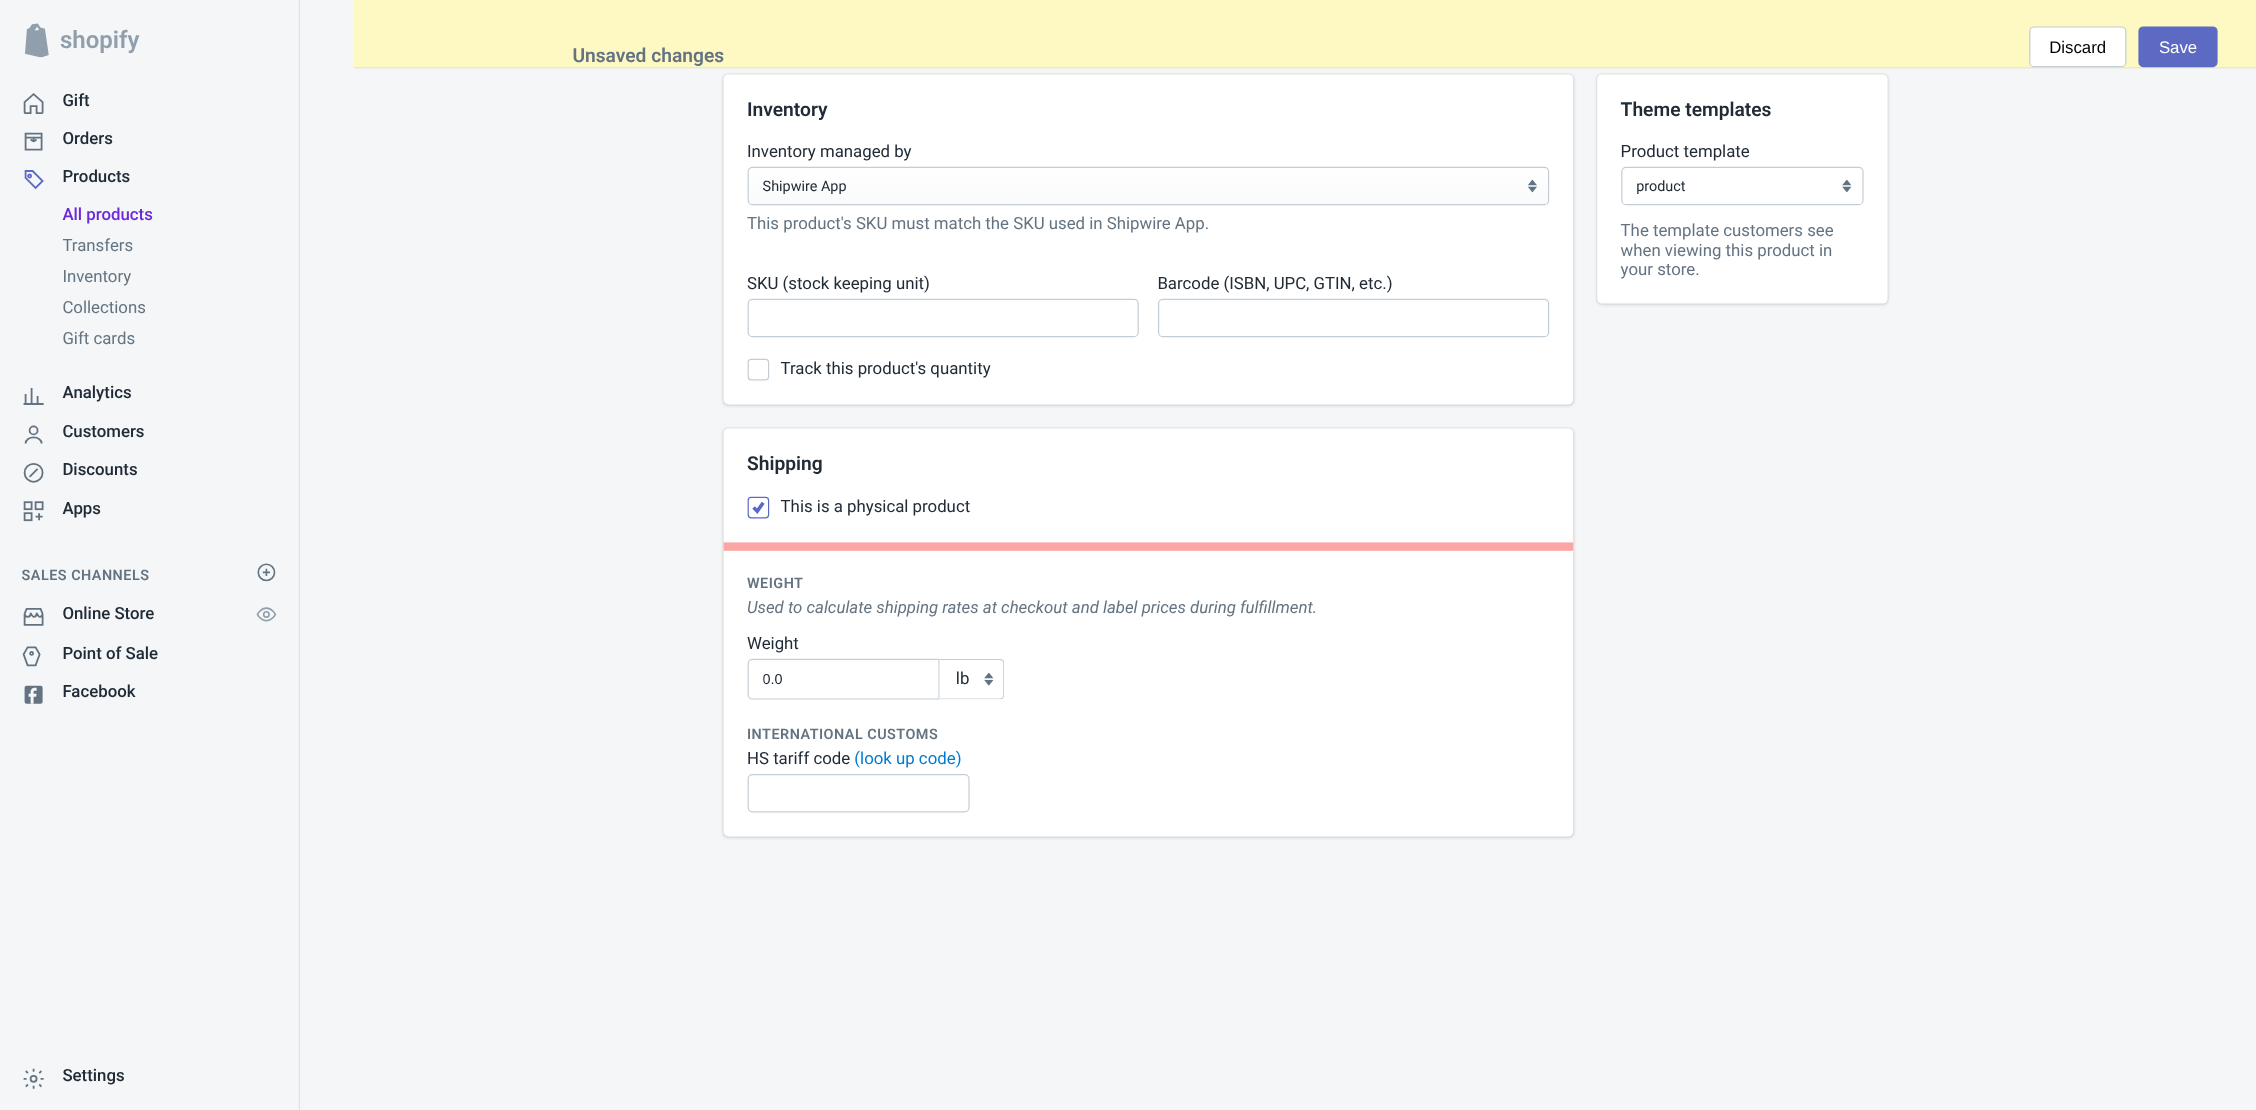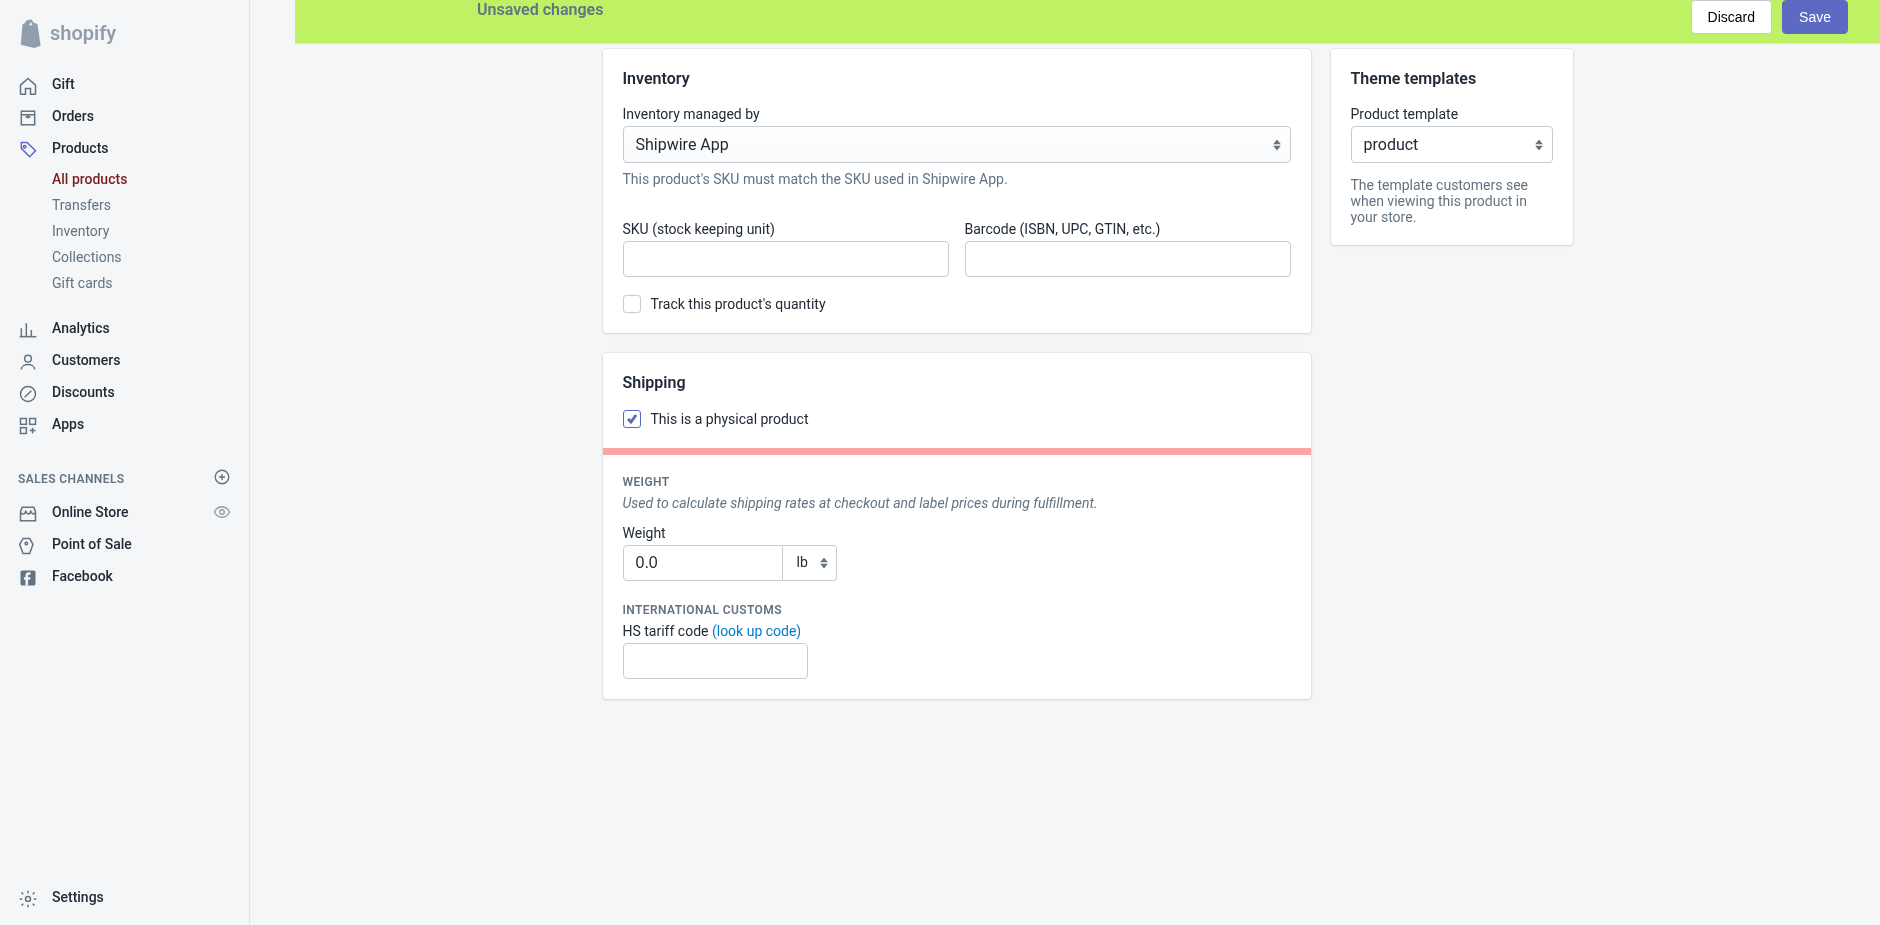--- a/index.html
+++ b/index.html
@@ -41,42 +41,42 @@
 .nav-item.active svg { stroke: #5c6ac4; }
 .nav-item .label { font-weight: 500; }
 .nav-sub {
   padding-left: 52px;
   color: #637381;
   font-size: 14px;
   padding-top: 5px;
   padding-bottom: 5px;
   cursor: pointer;
 }
-.nav-sub.active { color: #7f1d1d; font-weight: 500; }
+.nav-sub.active { color: #6d28d9; font-weight: 500; }
 .nav-heading {
   display: flex;
   justify-content: space-between;
   align-items: center;
   padding: 18px 18px 8px 18px;
   color: #637381;
   font-size: 12px;
   font-weight: 600;
   letter-spacing: 0.4px;
 }
 .nav-heading .plus-icon svg { width: 18px; height: 18px; stroke: #637381; fill:none; stroke-width:1.8; }
 .nav-item .trailing-icon svg { width:18px; height:18px; stroke:#919eab; fill:none; stroke-width:1.8; }
 .nav-item .trailing-icon { margin-left:auto; }
 .sidebar-bottom { margin-top: auto; padding-bottom: 10px; }
 .main-wrap { flex: 1; display: flex; flex-direction: column; overflow: hidden; }
 .topbar {
-  height: 44px;
-  background: #bef264;
+  height: 57px;
+  background: #fef9c3;
   border-bottom: 1px solid #dfe3e8;
   display: flex;
-  align-items: flex-start;
+  align-items: flex-end;
   padding: 0 32px 0 32px;
 }
 .topbar-title { color: #637381; font-weight: 600; font-size: 16px; margin-left: 150px; }
 .topbar-actions { margin-left: auto; display: flex; gap: 10px; }
 .btn {
   border-radius: 4px;
   padding: 8px 16px;
   font-size: 14px;
   font-weight: 500;
   cursor: pointer;
@@ -111,21 +111,21 @@
 .sublabel { font-size:12px; color:#637381; font-weight:600; letter-spacing:0.4px; margin-bottom:6px; display:block; }
 .helper { color: #637381; font-size: 14px; margin-top: 8px; }
 .select-wrap, .input-wrap {
   position: relative;
 }
 .select, .text-input {
   width: 100%;
   border: 1px solid #c4cdd5;
   border-radius: 4px;
   padding: 8px 12px;
-  font-size: 16px;
+  font-size: 12px;
   background: linear-gradient(#fff, #f9fafb);
   color: #212b36;
 }
 .text-input { background: #fff; }
 .select-caret {
   position: absolute; right: 10px; top: 50%; transform: translateY(-50%);
   display:flex; flex-direction:column; gap:1px;
 }
 .select-caret svg { width:8px; height:5px; fill:#637381; }
 .row-2 { display:flex; gap:16px; margin-top: 34px; }

